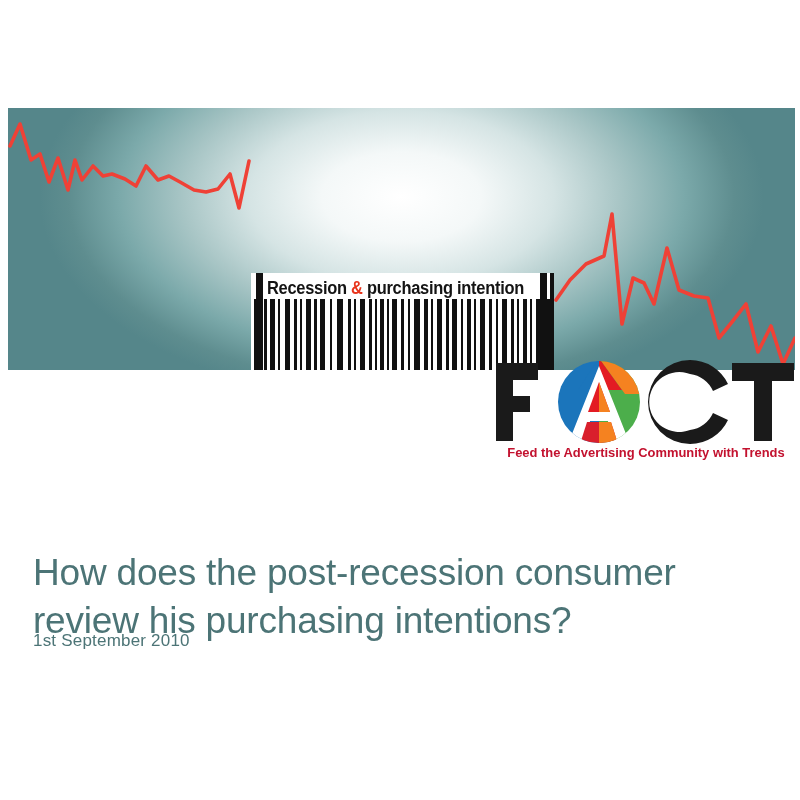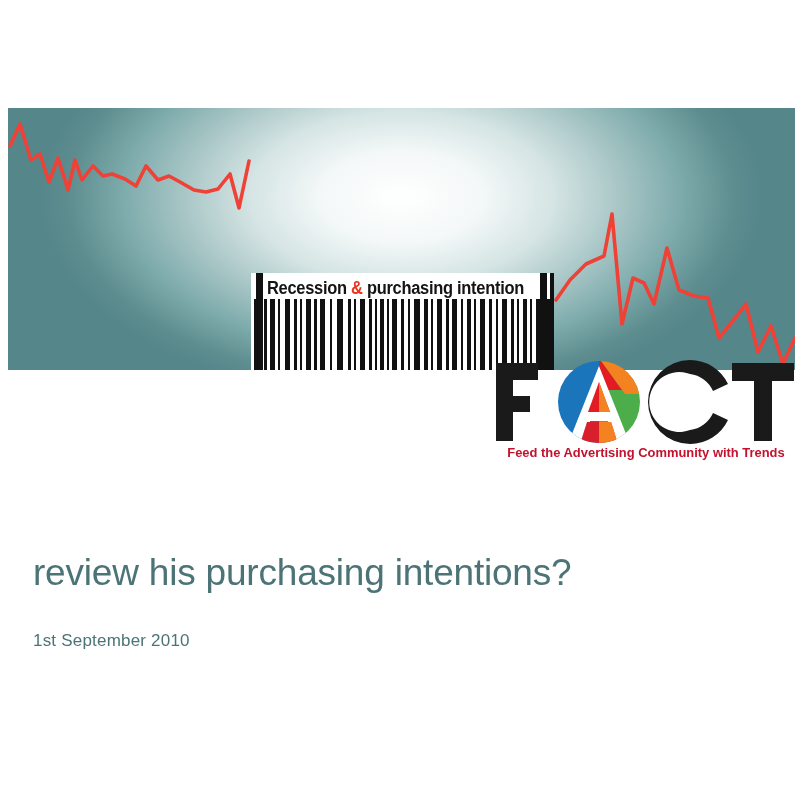--- a/index.html
+++ b/index.html
@@ -258,15 +258,15 @@
 
     <g fill="#1a1a1a">
       <rect x="238" y="3" width="62" height="18"></rect>
       <rect x="260" y="3" width="18" height="78"></rect>
     </g>
   </svg>
 
   <div id="fact-tagline">Feed the Advertising Community with Trends</div>
 </div>
 
-<h1 id="headline"> <span class="l2">review his purchasing intentions?</span></h1>
+<h1 id="headline"><span class="l1">How does the post-recession consumer</span> <span class="l2">review his purchasing intentions?</span></h1>
 
 <div id="subtitle">1st September 2010</div>
 
 </body></html>

